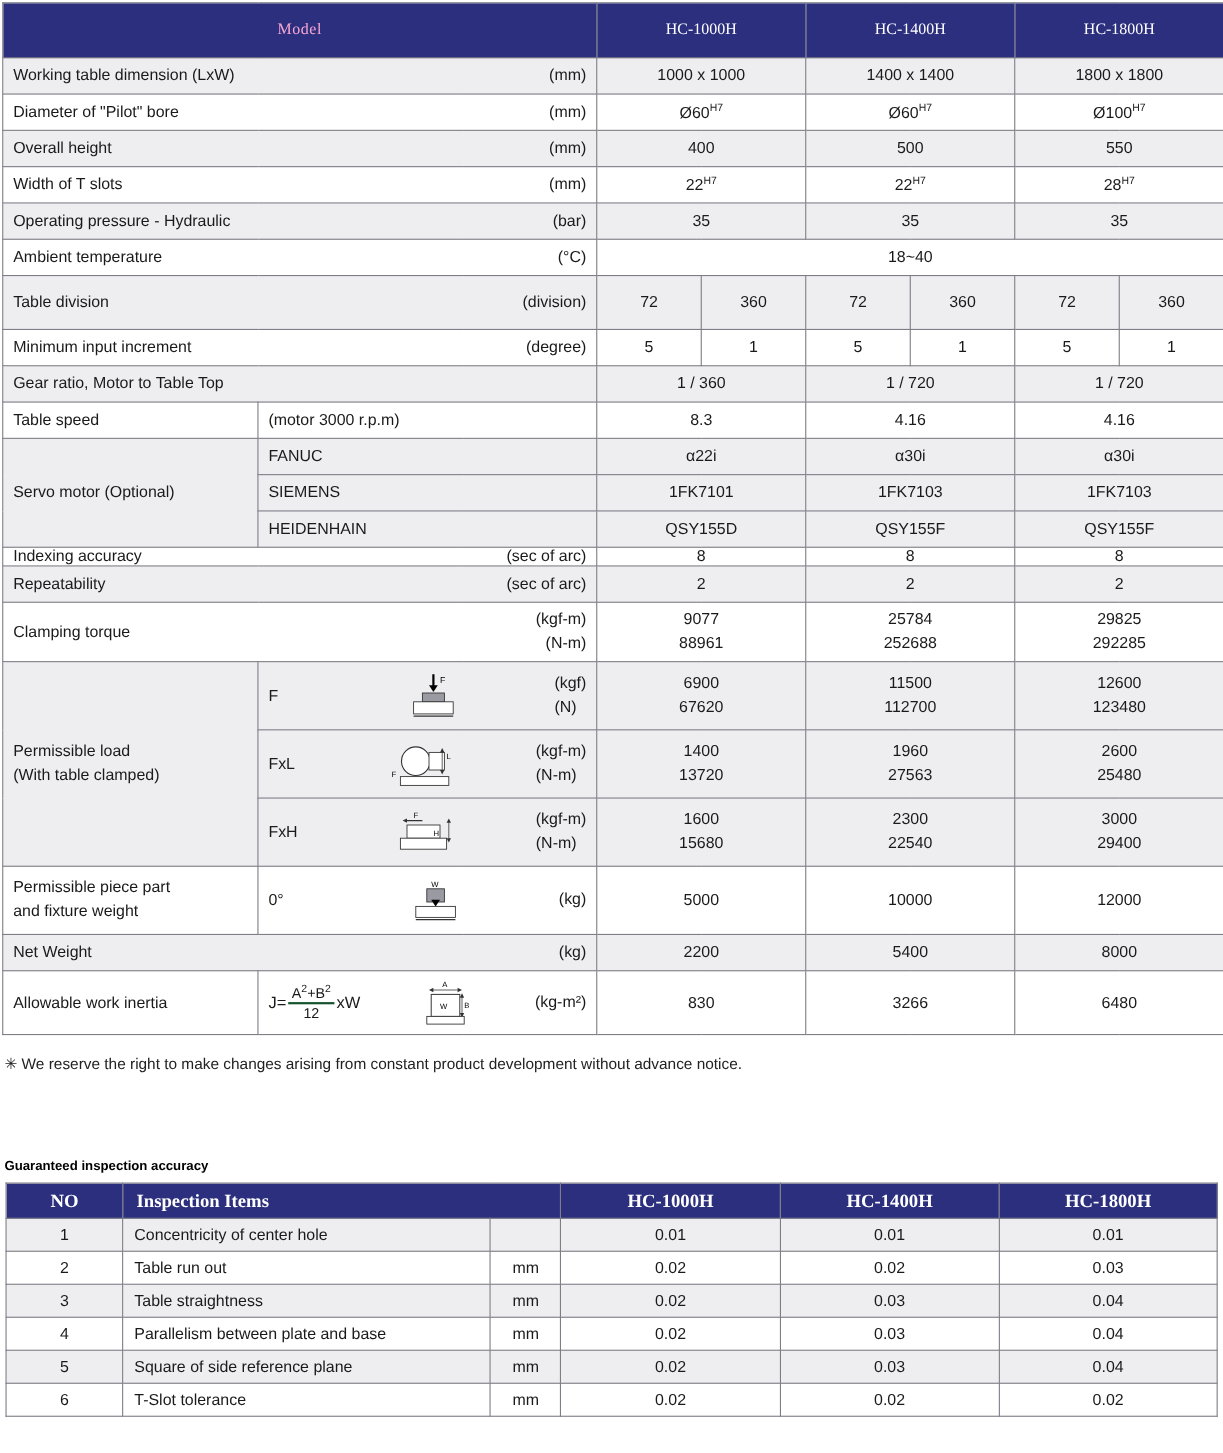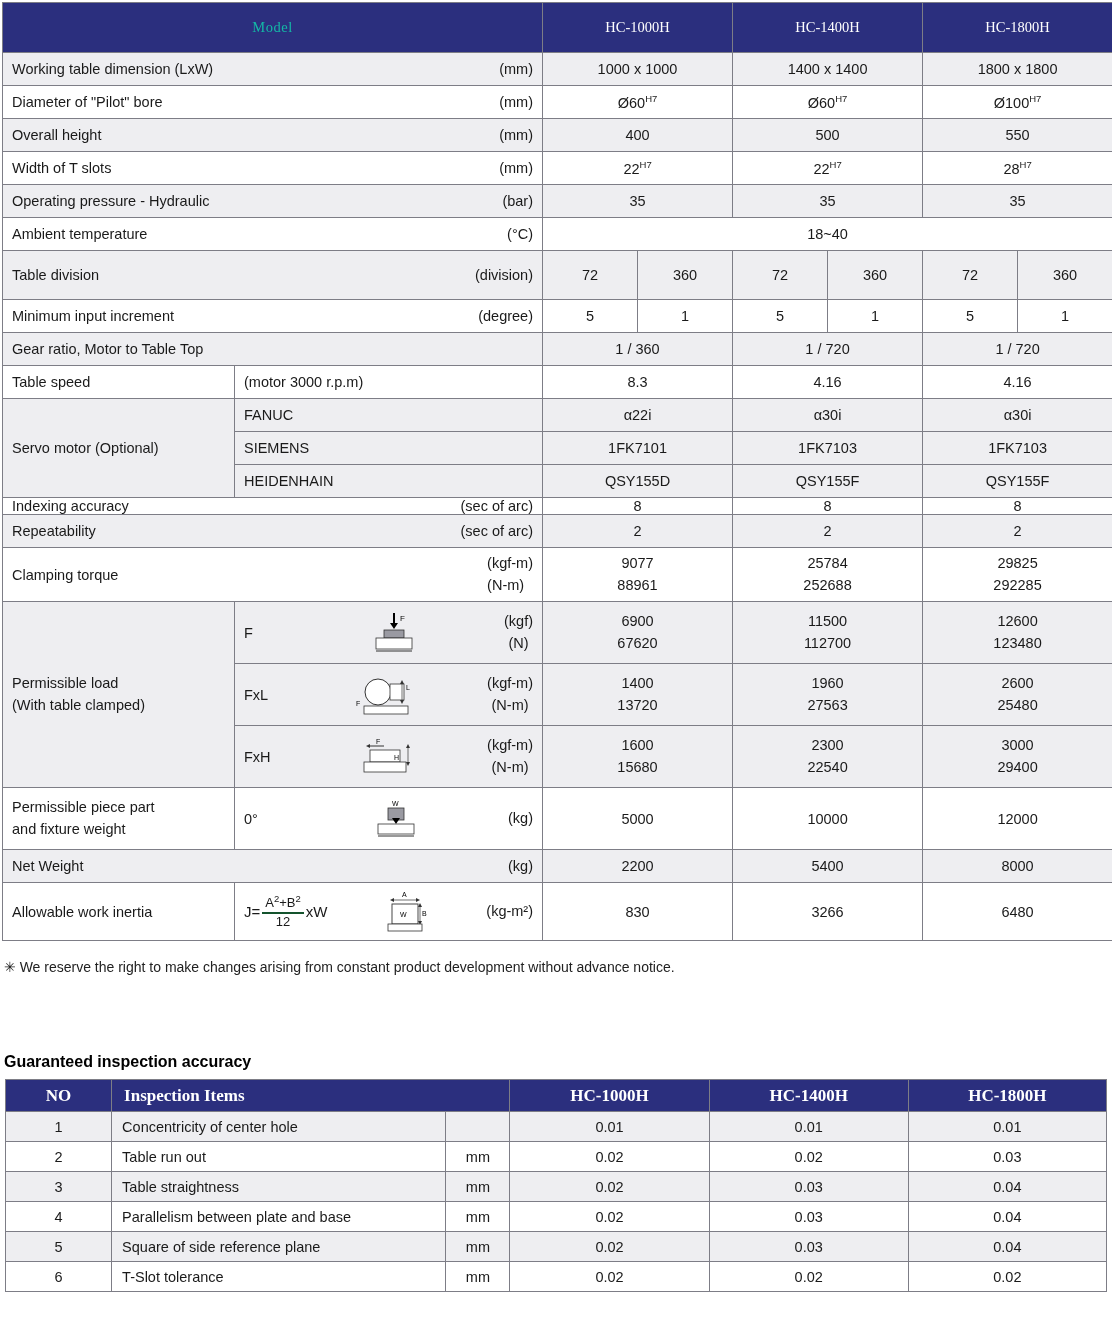--- a/index.html
+++ b/index.html
@@ -25,21 +25,21 @@
   }
   table.spec td, table.spec th {
     border: 1px solid #7d7d86;
     padding: 0;
     font-size: 14.5px;
     font-weight: normal;
     vertical-align: middle;
   }
   .hdr-model {
     background: #2b2f7e;
-    color: #14b8a6;
+    color: #f9a8d4;
     font-family: "Liberation Serif", serif;
     font-weight: bold;
     font-size: 22px;
     text-align: center;
     height: 50px;
     letter-spacing: 0.5px;
   }
   .hdr-col {
     background: #2b2f7e;
     color: #ffffff;
@@ -66,33 +66,33 @@
   sup { font-size: 9.5px; vertical-align: super; }
 
   .cell-flex {
     display: flex;
     align-items: center;
     justify-content: space-between;
     padding: 0 9px;
     height: 100%;
   }
   .cell-flex .t { text-align: left; }
-  .cell-flex .u { text-align: left; white-space: nowrap; }
+  .cell-flex .u { text-align: right; white-space: nowrap; }
 
   .icon-cell {
     display: flex;
     align-items: center;
     justify-content: space-between;
     padding: 0 9px;
     height: 100%;
     gap: 4px;
   }
   .icon-cell .nm { flex: 0 0 auto; min-width: 40px; }
   .icon-cell .ic { flex: 1 1 auto; display: flex; justify-content: center; align-items: center; }
-  .icon-cell .un { flex: 0 0 auto; text-align: center; line-height: 1.45; white-space: nowrap; }
+  .icon-cell .un { flex: 0 0 auto; text-align: left; line-height: 1.45; white-space: nowrap; }
 
   .jformula {
     display: flex;
     align-items: center;
     gap: 2px;
     font-size: 15px;
   }
   .frac {
     display: inline-flex;
     flex-direction: column;
@@ -107,21 +107,21 @@
   .footnote {
     margin: 18px 0 0 4px;
     font-size: 14px;
     color: #222;
   }
   .footnote .star { font-size: 14px; }
 
   
   h2.sec-title {
     font-family: "Liberation Sans", sans-serif;
-    font-size: 16px;
+    font-size: 12px;
     font-weight: bold;
     margin: 78px 0 8px 4px;
     color: #000;
   }
   table.insp {
     border-collapse: collapse;
     width: 1102px;
     margin: 0 0 0 5px;
     table-layout: fixed;
   }

